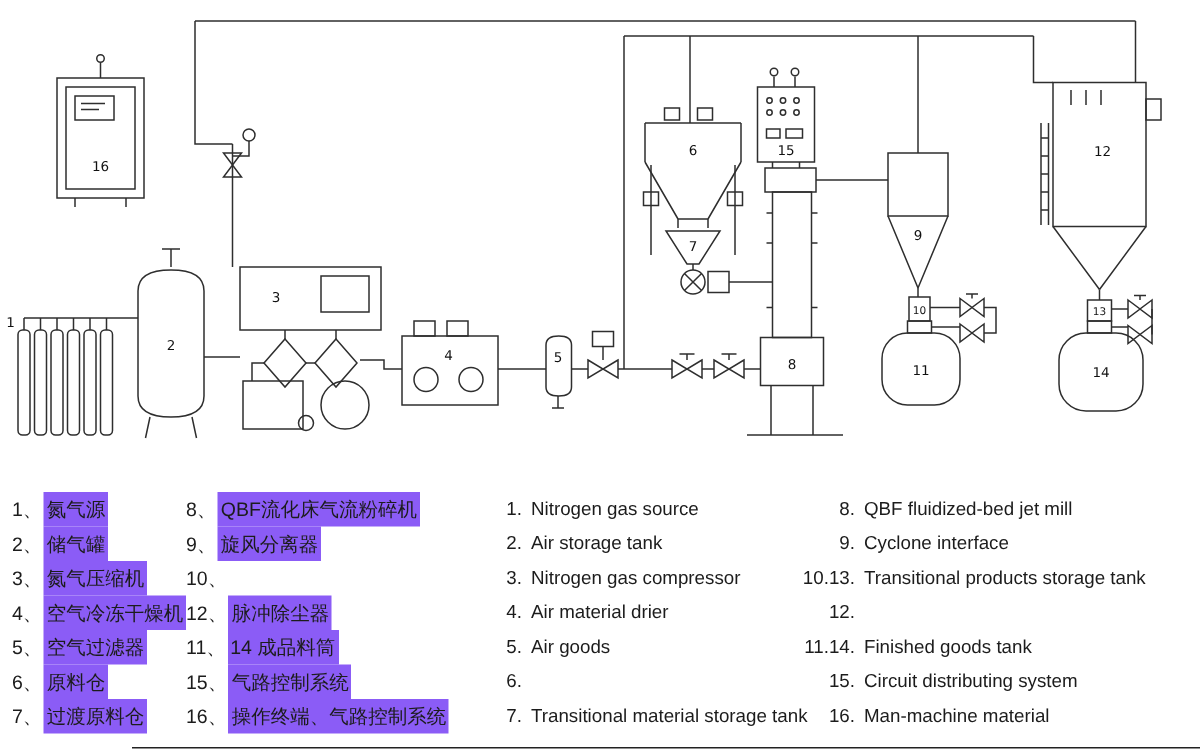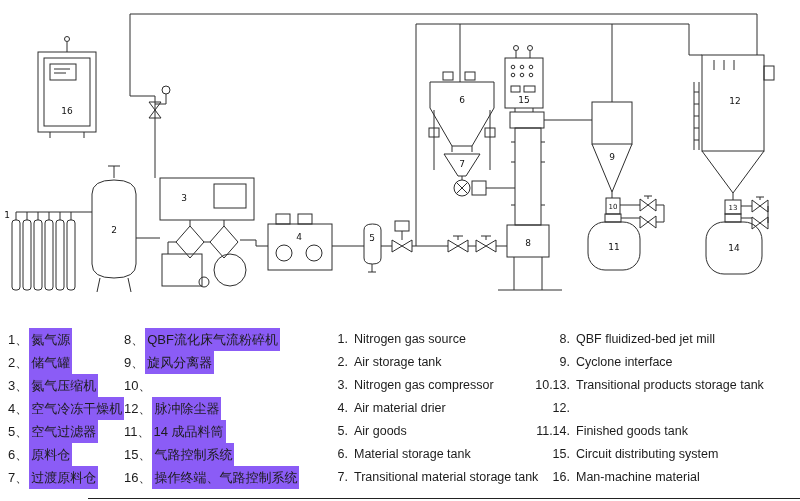--- a/index.html
+++ b/index.html
@@ -302,21 +302,20 @@
       <div class="li">
           <span class="num">4.</span>
           <span>Air material drier</span>
         </div>
       <div class="li">
           <span class="num">5.</span>
           <span>Air goods</span>
         </div>
       <div class="li">
           <span class="num">6.</span>
-          <span>Material storage tank</span>
         </div>
       <div class="li">
           <span class="num">7.</span>
           <span>Transitional material storage tank</span>
         </div>
     </div>
 
     <div class="col en en4" style="left:526px;">
       <div class="li">
           <span class="num">8.</span>

